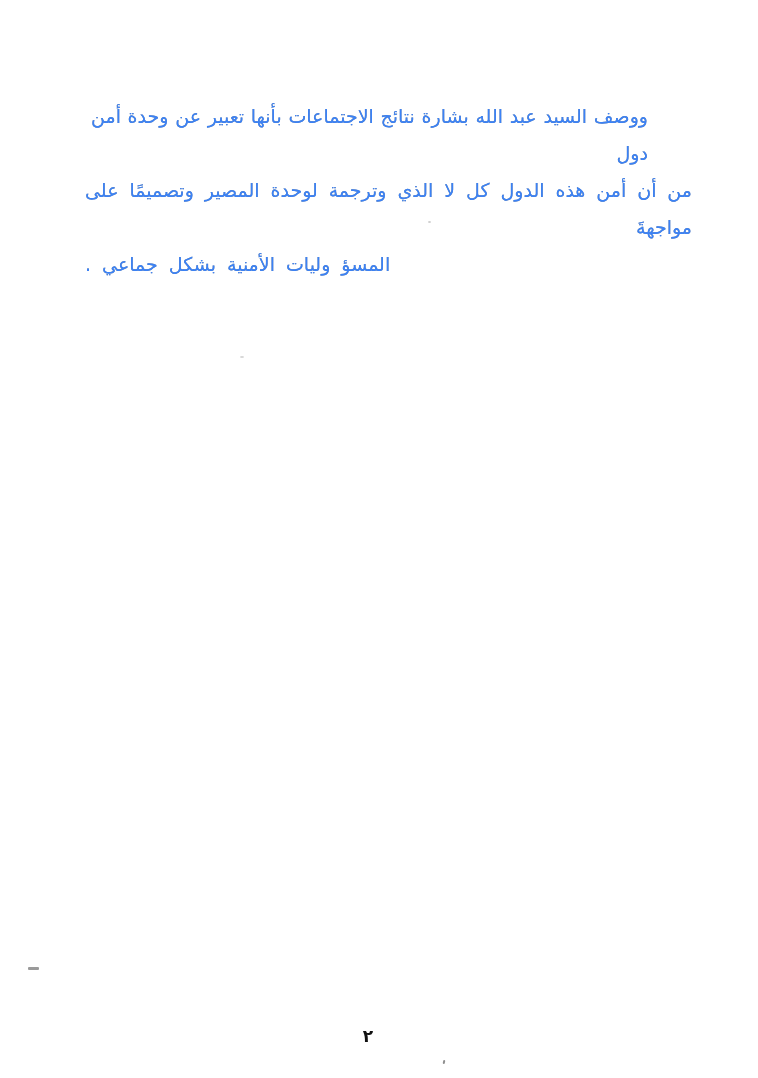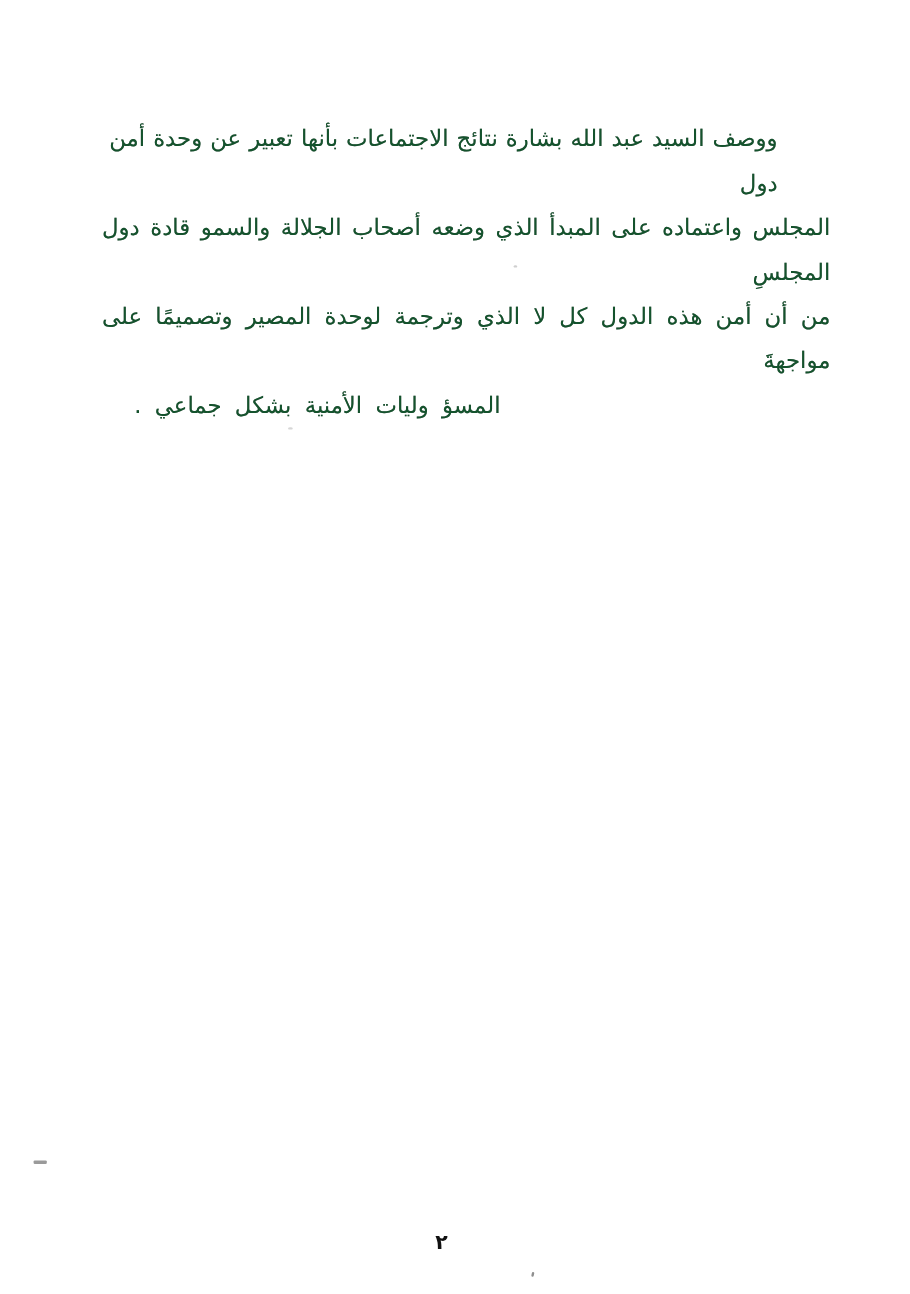--- a/index.html
+++ b/index.html
@@ -14,40 +14,40 @@
     background: #ffffff;
     overflow: hidden;
     font-family: "DejaVu Sans", sans-serif;
   }
   .paragraph {
     position: absolute;
     top: 98px;
     left: 85px;
     right: 66px;
     direction: rtl;
-    color: #14532d;
+    color: #3b82f6;
     font-size: 19px;
     line-height: 37px;
     text-shadow: 0 0 0.5px rgba(40,40,40,0.55);
   }
   .line {
     display: block;
     white-space: nowrap;
   }
   .line-justify {
     white-space: normal;
     text-align: justify;
     text-align-last: justify;
   }
   .line-first {
     padding-right: 44px;
     padding-left: 6px;
   }
   .line-last {
-    text-align: center;
+    text-align: left;
     padding-right: 248px;
     word-spacing: 5px;
   }
   .page-number {
     position: absolute;
     top: 1026px;
     left: 358px;
     width: 20px;
     text-align: center;
     direction: rtl;
@@ -92,21 +92,20 @@
     transform: rotate(12deg);
   }
 </style>
 </head>
 <body>
 
 <div class="page">
 
   <div class="paragraph">
     <span class="line line-justify line-first">ووصف السيد عبد الله بشارة نتائج الاجتماعات بأنها تعبير عن وحدة أمن دول</span>
-    <span class="line line-justify">المجلس واعتماده على المبدأ الذي وضعه أصحاب الجلالة والسمو قادة دول المجلسِ</span>
     <span class="line line-justify">من أن أمن هذه الدول كل لا الذي وترجمة لوحدة المصير وتصميمًا على مواجهةَ</span>
     <span class="line line-last">المسؤ وليات الأمنية بشكل جماعي .</span>
   </div>
 
   <div class="artifact artifact-speck-line"></div>
 
   <div class="artifact artifact-speck-mid"></div>
 
   <div class="artifact artifact-dash"></div>
 

